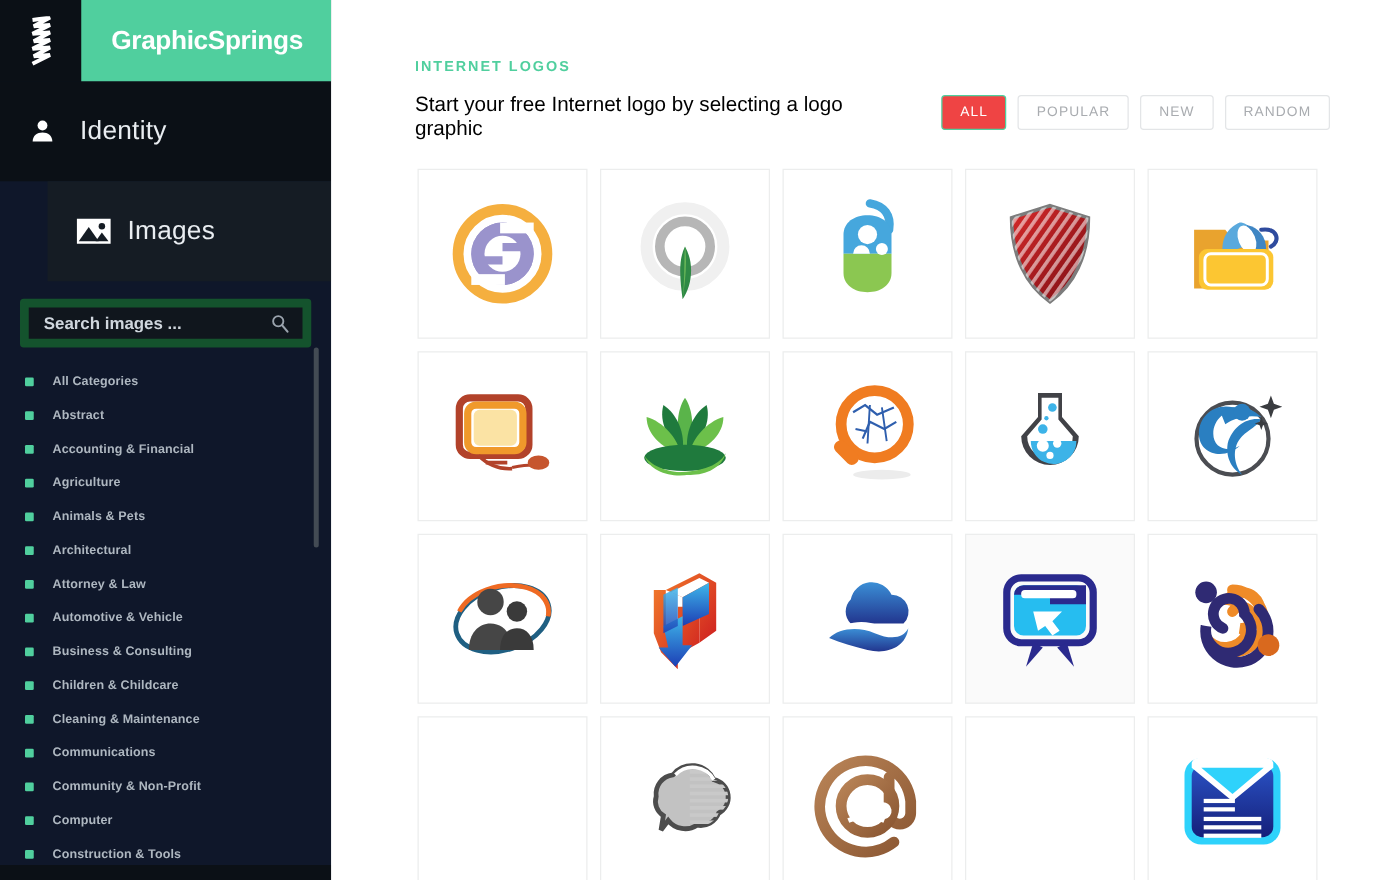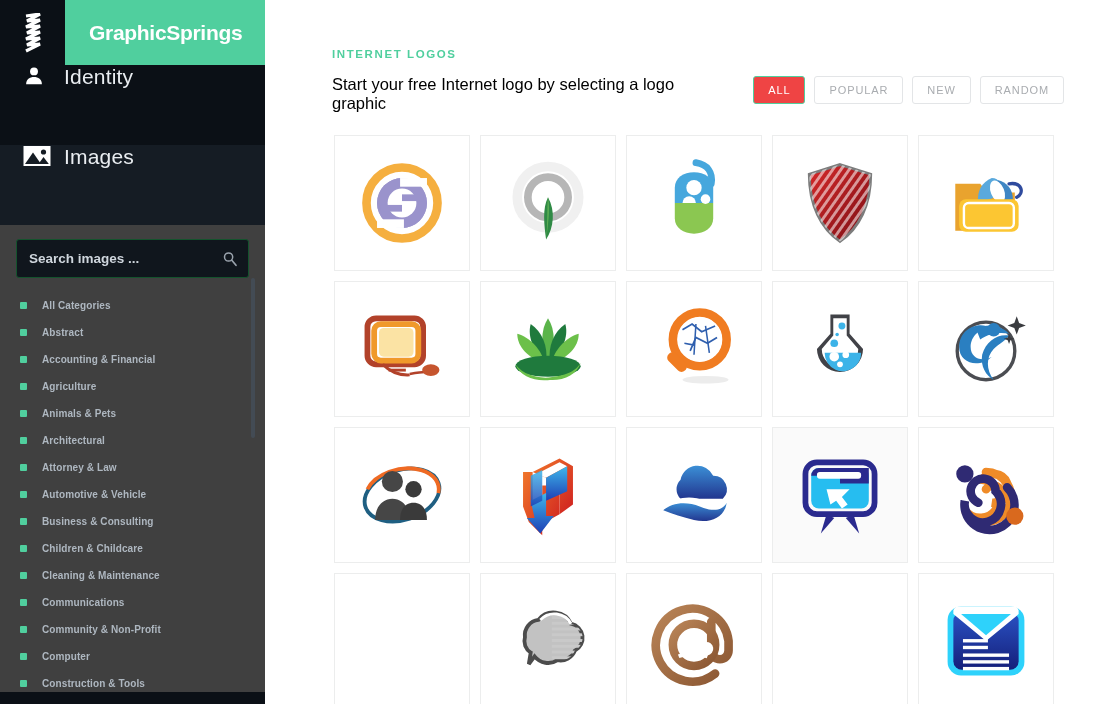--- a/index.html
+++ b/index.html
@@ -7,21 +7,21 @@
     width: 1116px; height: 704px;
     overflow: hidden;
     background: #ffffff;
     font-family: "Liberation Sans", sans-serif;
   }
   .app { display: flex; width: 1116px; height: 704px; }
 
   
   .sidebar {
     width: 265px; height: 704px;
-    background: #404040;
+    background: #0f172a;
     flex: 0 0 265px;
     position: relative;
     overflow: hidden;
   }
   .brand-row {
     height: 65px;
     display: flex;
     align-items: stretch;
     background: #0b1016;
   }
@@ -38,43 +38,43 @@
     padding-left: 24px;
     color: #ffffff;
     font-size: 21px;
     font-weight: bold;
     letter-spacing: -0.3px;
   }
 
   .nav-item {
     height: 80px;
     display: flex;
-    align-items: flex-start;
+    align-items: center;
     padding-left: 16px;
     cursor: pointer;
   }
   .nav-identity { background: #0b1016; }
-  .nav-images   { background: #151c24; }
+  .nav-images   { background: #151c24; margin-left: 38px; }
   .nav-icon {
     width: 48px;
     display: flex; align-items: center; justify-content: flex-start;
     padding-left: 7px;
   }
   .nav-label {
     color: #e9edf1;
     font-size: 21px;
     font-weight: 400;
     letter-spacing: 0.2px;
   }
 
   .search-wrap { padding: 14px 16px 6px 16px; }
   .search-box {
     position: relative;
     height: 39px;
-    border: 1px solid #14532d;
+    border: 7px solid #14532d;
     border-radius: 3px;
     background: #10161d;
   }
   .search-box input {
     width: 100%; height: 100%;
     background: transparent;
     border: 0; outline: 0;
     color: #cfd6dd;
     font-family: "Liberation Sans", sans-serif;
     font-size: 13.5px;

